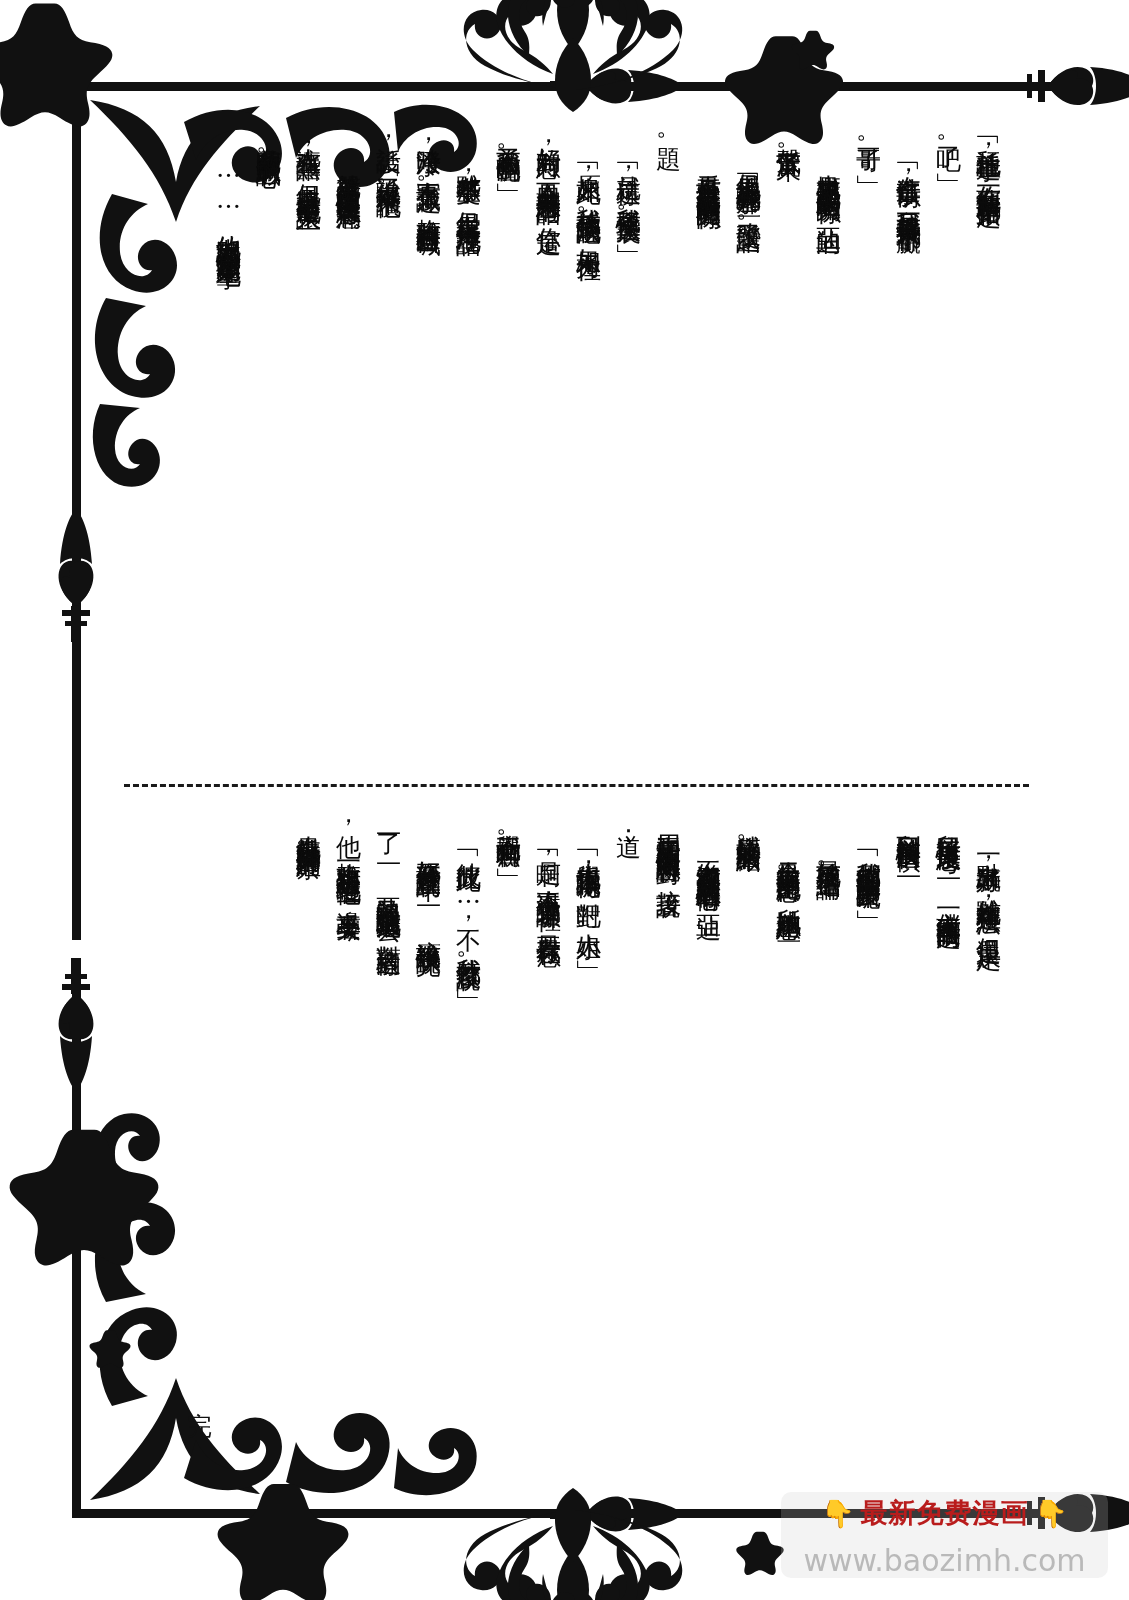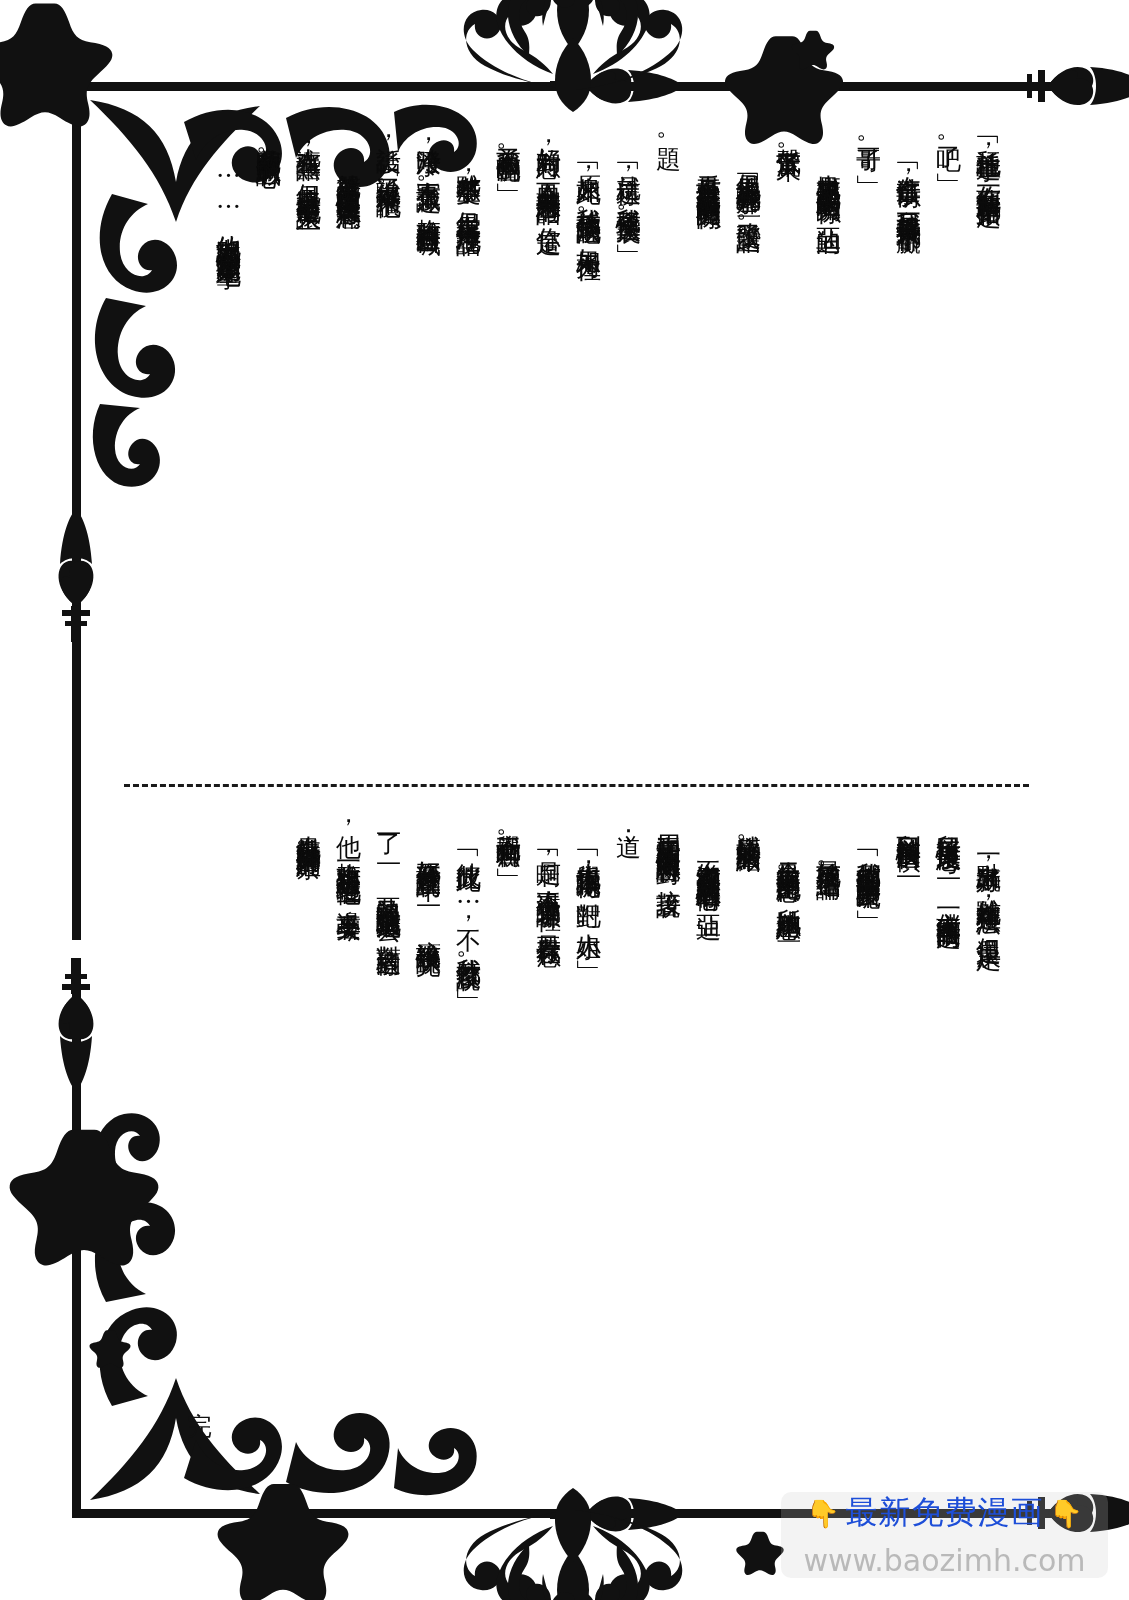--- a/index.html
+++ b/index.html
@@ -98,23 +98,23 @@
     gap: 0px;
   }
   #wm-row1 {
     display: flex;
     align-items: center;
     gap: 6px;
     height: 38px;
   }
   .wm-hand { font-size: 27px; line-height: 1; }
   #wm-cn {
-    font-size: 32px;
-    color: #1d4ed8;
-    font-weight: normal;
+    font-size: 27px;
+    color: #b91c1c;
+    font-weight: bold;
     letter-spacing: 1px;
     font-family: "DejaVu Sans", "Liberation Sans", sans-serif;
   }
   #wm-url {
     font-size: 30px;
     color: #b9b9b9;
     font-family: "DejaVu Sans", "Liberation Sans", sans-serif;
     line-height: 1;
     margin-top: 14px;
   }

